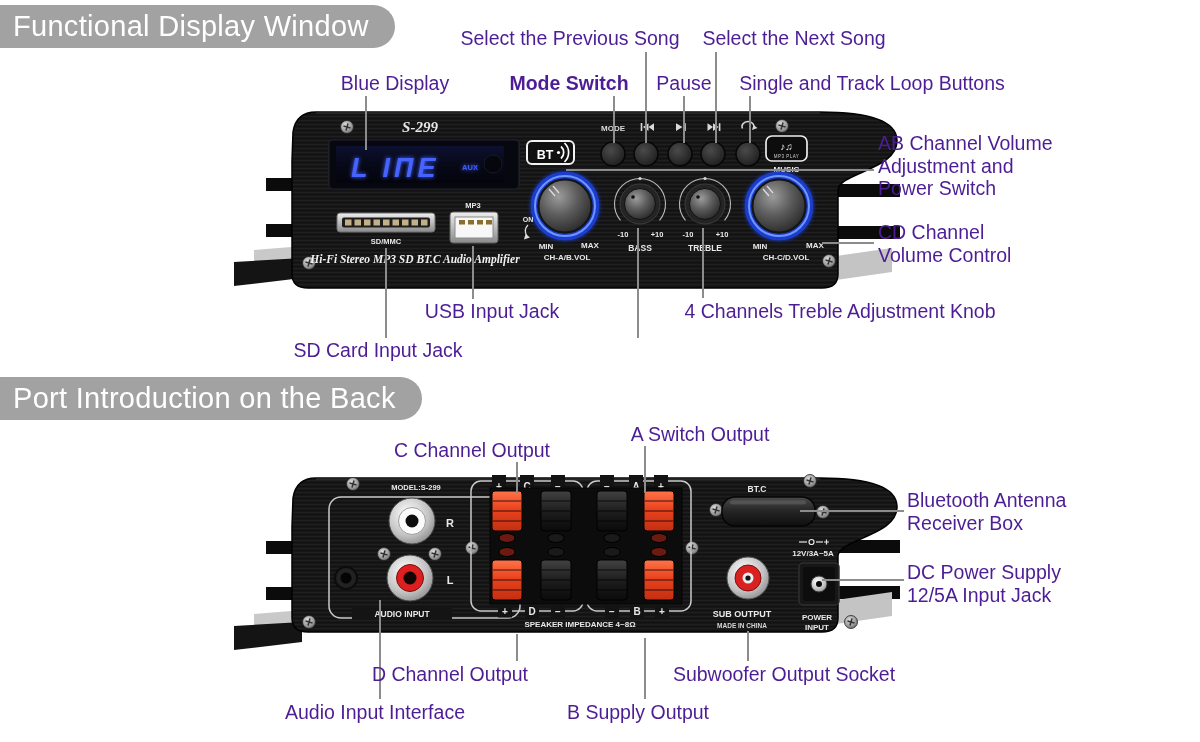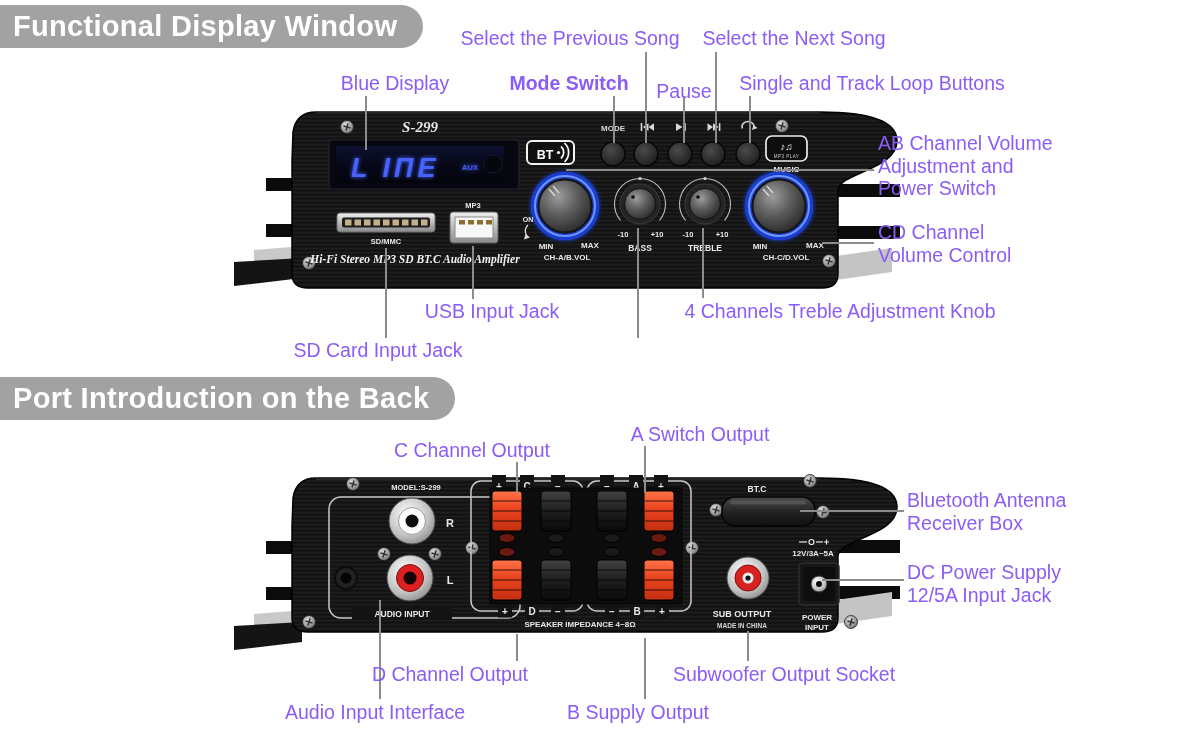--- a/index.html
+++ b/index.html
@@ -1,21 +1,21 @@
 <!DOCTYPE html>
 <html><head>
 <meta charset="utf-8">
 <style>
   html,body{margin:0;padding:0;background:#fff;}
   .stage{position:relative;width:1200px;height:742px;background:#fff;overflow:hidden;
          font-family:"Liberation Sans",sans-serif;}
   .banner{position:absolute;left:0;display:flex;align-items:center;background:#a2a2a2;
-          color:#fff;font-weight:bold;font-size:29px;height:43px;padding:0 26px 0 13px;
+          color:#fff;font-weight:normal;font-size:29px;height:43px;padding:0 26px 0 13px;
           border-radius:0 22px 22px 0;letter-spacing:.3px;white-space:nowrap;}
-  .co{position:absolute;font-size:19.5px;line-height:22.5px;color:#8b5cf6;white-space:pre-line;}
+  .co{position:absolute;font-size:19.5px;line-height:22.5px;color:#4c1d95;white-space:pre-line;}
   .ctr{transform:translateX(-50%);white-space:nowrap;text-align:center;}
   svg.art{position:absolute;left:0;top:0;}
   svg text{font-family:"Liberation Sans",sans-serif;}
   .pt{fill:#e8e8e8;font-weight:bold;}
   .pts{fill:#d9d9d9;font-weight:bold;}
   .serif{font-family:"Liberation Serif",serif;}
 </style>
 </head>
 <body>
 
@@ -401,21 +401,21 @@
     </g>
   </svg>
 
   <div class="banner" style="top:5px;">Functional Display Window</div>
   <div class="banner" style="top:377px;">Port Introduction on the Back</div>
 
   <div class="co ctr" style="left:570px;top:27px;">Select the Previous Song</div>
   <div class="co ctr" style="left:794px;top:27px;">Select the Next Song</div>
   <div class="co ctr" style="left:395px;top:72px;">Blue Display</div>
   <div class="co ctr" style="left:569px;top:72px;font-weight:bold;">Mode Switch</div>
-  <div class="co ctr" style="left:684px;top:72px;margin-top:8px;">Pause</div>
+  <div class="co ctr" style="left:684px;top:72px;">Pause</div>
   <div class="co" style="left:878px;top:132px;">AB Channel Volume
 Adjustment and
 Power Switch</div>
   <div class="co ctr" style="left:872px;top:72px;">Single and Track Loop Buttons</div>
   <div class="co" style="left:878px;top:221px;">CD Channel
 Volume Control</div>
   <div class="co ctr" style="left:455px;top:300px;margin-left:37px;">USB Input Jack</div>
   <div class="co ctr" style="left:840px;top:300px;">4 Channels Treble Adjustment Knob</div>
   <div class="co ctr" style="left:378px;top:339px;">SD Card Input Jack</div>
 

